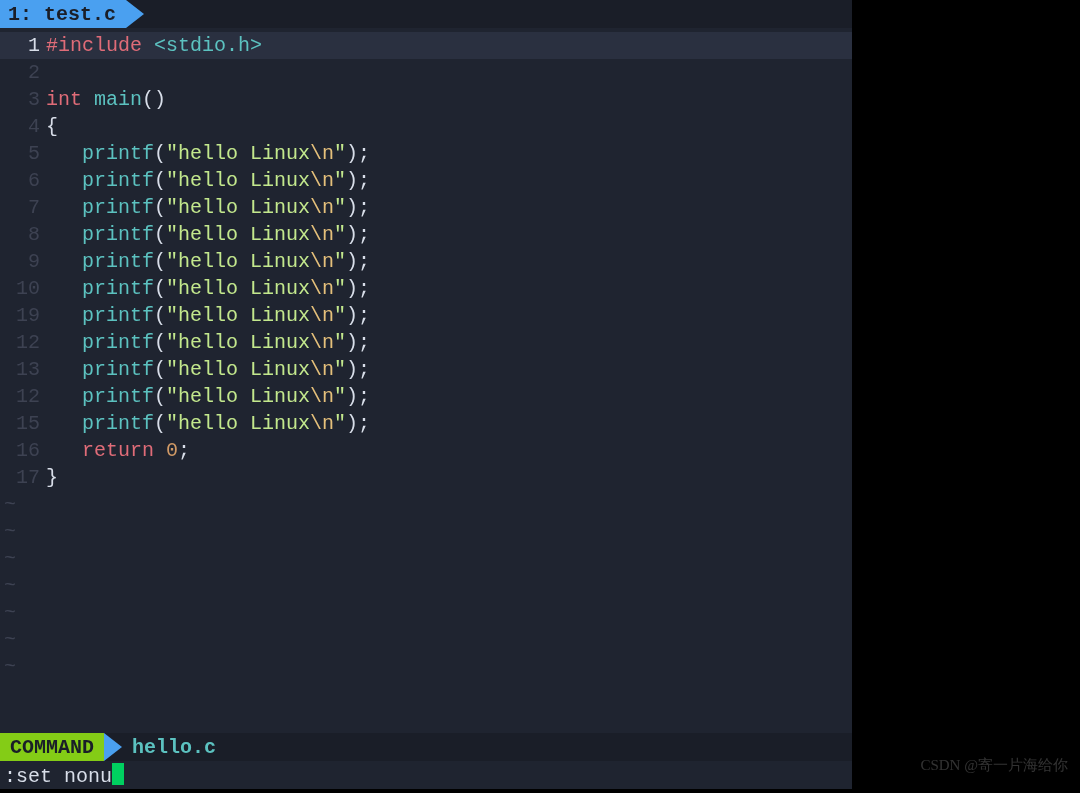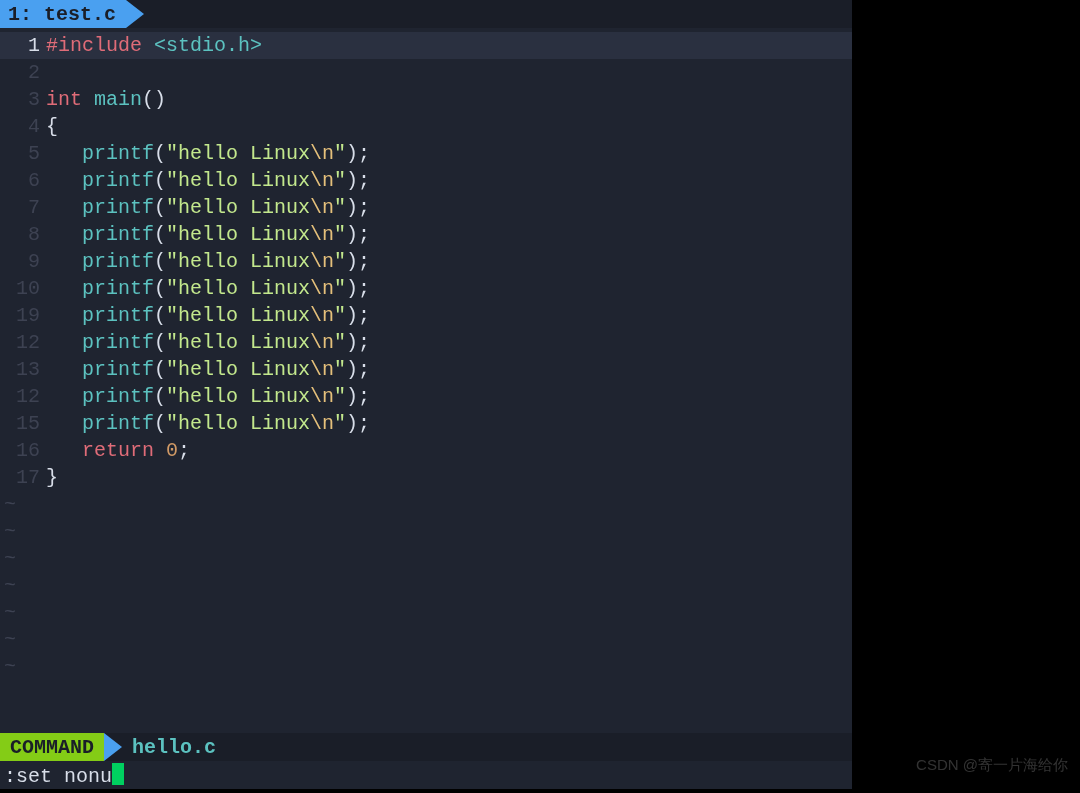--- a/index.html
+++ b/index.html
@@ -121,21 +121,21 @@
       width: 12px;
       height: 22px;
       background: #00d060;
       vertical-align: middle;
     }
     .watermark {
       position: absolute;
       right: 12px;
       bottom: 18px;
       color: rgba(200,200,200,0.25);
-      font-family: Liberation Sans, sans-serif;
+      font-family: Liberation Serif, serif;
       font-size: 15px;
     }
   </style>
 </head>
 <body>
 
 <div class="editor">
   <div class="tab-bar">
     <div class="tab">1: test.c</div>
   </div>

